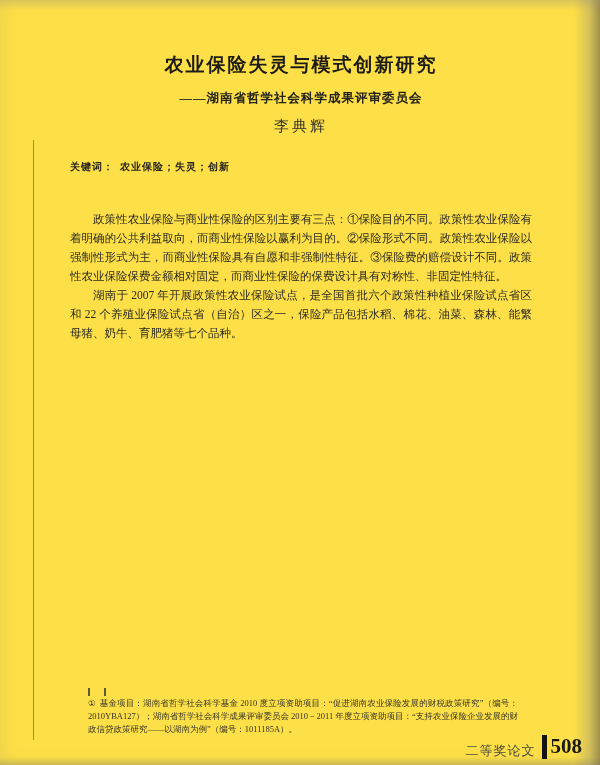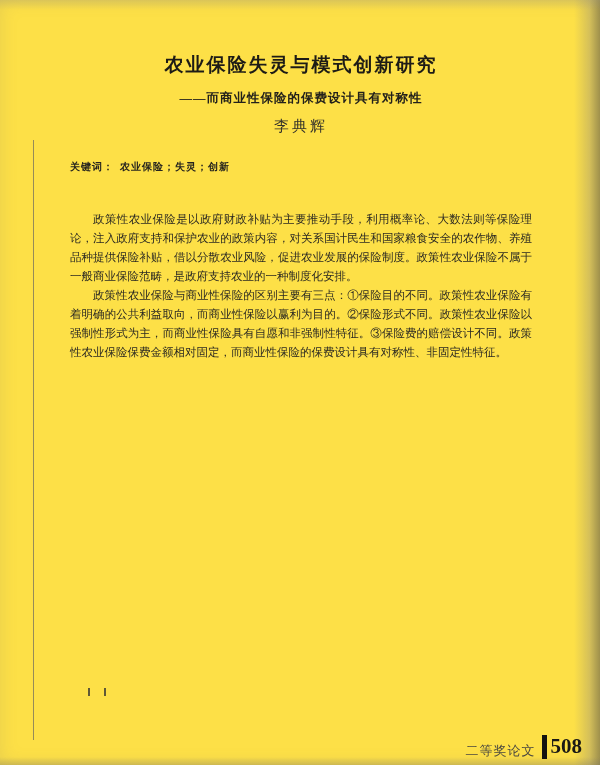--- a/index.html
+++ b/index.html
@@ -50,35 +50,38 @@
 
   <div class="edge-left-line"></div>
   <div class="edge-right-shade"></div>
   <div class="edge-top-shade"></div>
   <div class="edge-bottom-shade"></div>
   <div class="tick-marks"></div>
 
   <div class="content">
 
     <div class="title">农业保险失灵与模式创新研究</div>
-    <div class="subtitle">——而商业性保险的保费设计具有对称性</div>
+    <div class="subtitle">——湖南省哲学社会科学成果评审委员会</div>
     <div class="author">李典辉</div>
 
 
     <div class="keywords">
       <span class="lbl">关键词：</span><span>农业保险；失灵；创新</span>
     </div>
 
     <div class="bodytext">
-      <p>政策性农业保险是以政府财政补贴为主要推动手段，利用概率论、大数法则等保险理论，注入政府支持和保护农业的政策内容，对关系国计民生和国家粮食安全的农作物、养殖品种提供保险补贴，借以分散农业风险，促进农业发展的保险制度。政策性农业保险不属于一般商业保险范畴，是政府支持农业的一种制度化安排。</p>
       <p>政策性农业保险与商业性保险的区别主要有三点：①保险目的不同。政策性农业保险有着明确的公共利益取向，而商业性保险以赢利为目的。②保险形式不同。政策性农业保险以强制性形式为主，而商业性保险具有自愿和非强制性特征。③保险费的赔偿设计不同。政策性农业保险保费金额相对固定，而商业性保险的保费设计具有对称性、非固定性特征。</p>
+      <p>湖南于 2007 年开展政策性农业保险试点，是全国首批六个政策性种植业保险试点省区和 22 个养殖业保险试点省（自治）区之一，保险产品包括水稻、棉花、油菜、森林、能繁母猪、奶牛、育肥猪等七个品种。</p>
     </div>
 
   </div>
 
+  <div class="footnote">
+    <span class="fn-marker">①</span><span>基金项目：湖南省哲学社会科学基金 2010 度立项资助项目：“促进湖南农业保险发展的财税政策研究”（编号：2010YBA127）；湖南省哲学社会科学成果评审委员会 2010－2011 年度立项资助项目：“支持农业保险企业发展的财政信贷政策研究——以湖南为例”（编号：1011185A）。</span>
+  </div>
 
   <div class="pagefoot">
     <span class="award">二等奖论文</span>
     <span class="pagebar"></span>
     <span class="pagenum">508</span>
   </div>
 
 </div>
 
 </body></html>

